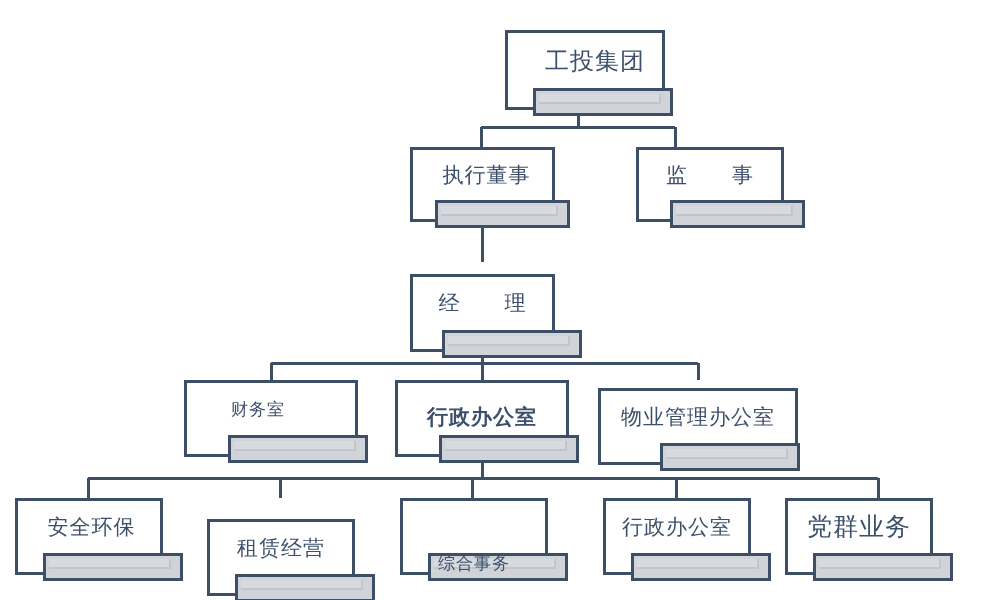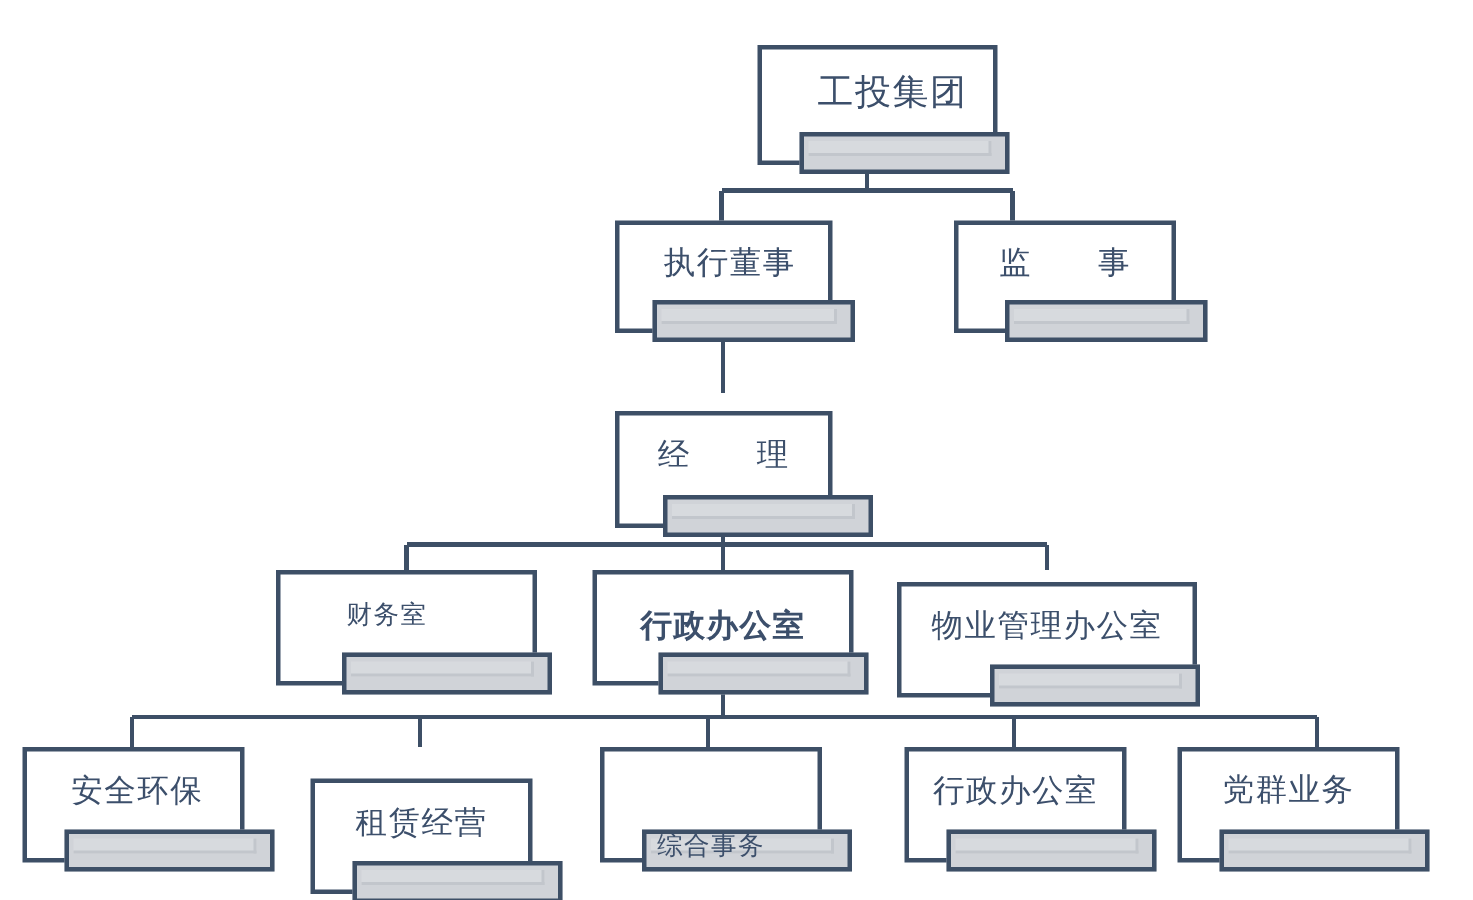--- a/index.html
+++ b/index.html
@@ -159,16 +159,16 @@
       <div class="bar-inner"></div>
     </div>
     <div class="label" style="width:148px;height:58px;font-size:21px;letter-spacing:1px;">行政办公室</div>
   </div>
 
   <div class="node" style="left:785px;top:498px;width:168px;height:87px;">
     <div class="box" style="width:148px;height:77px;"></div>
     <div class="bar" style="left:28px;top:55px;width:140px;height:28px;">
       <div class="bar-inner"></div>
     </div>
-    <div class="label" style="width:148px;height:56px;font-size:21px;letter-spacing:1px;text-align:right;">党群业务</div>
+    <div class="label" style="width:148px;height:56px;font-size:25px;letter-spacing:1px;text-align:right;">党群业务</div>
   </div>
 
 </div>
 
 </body></html>

